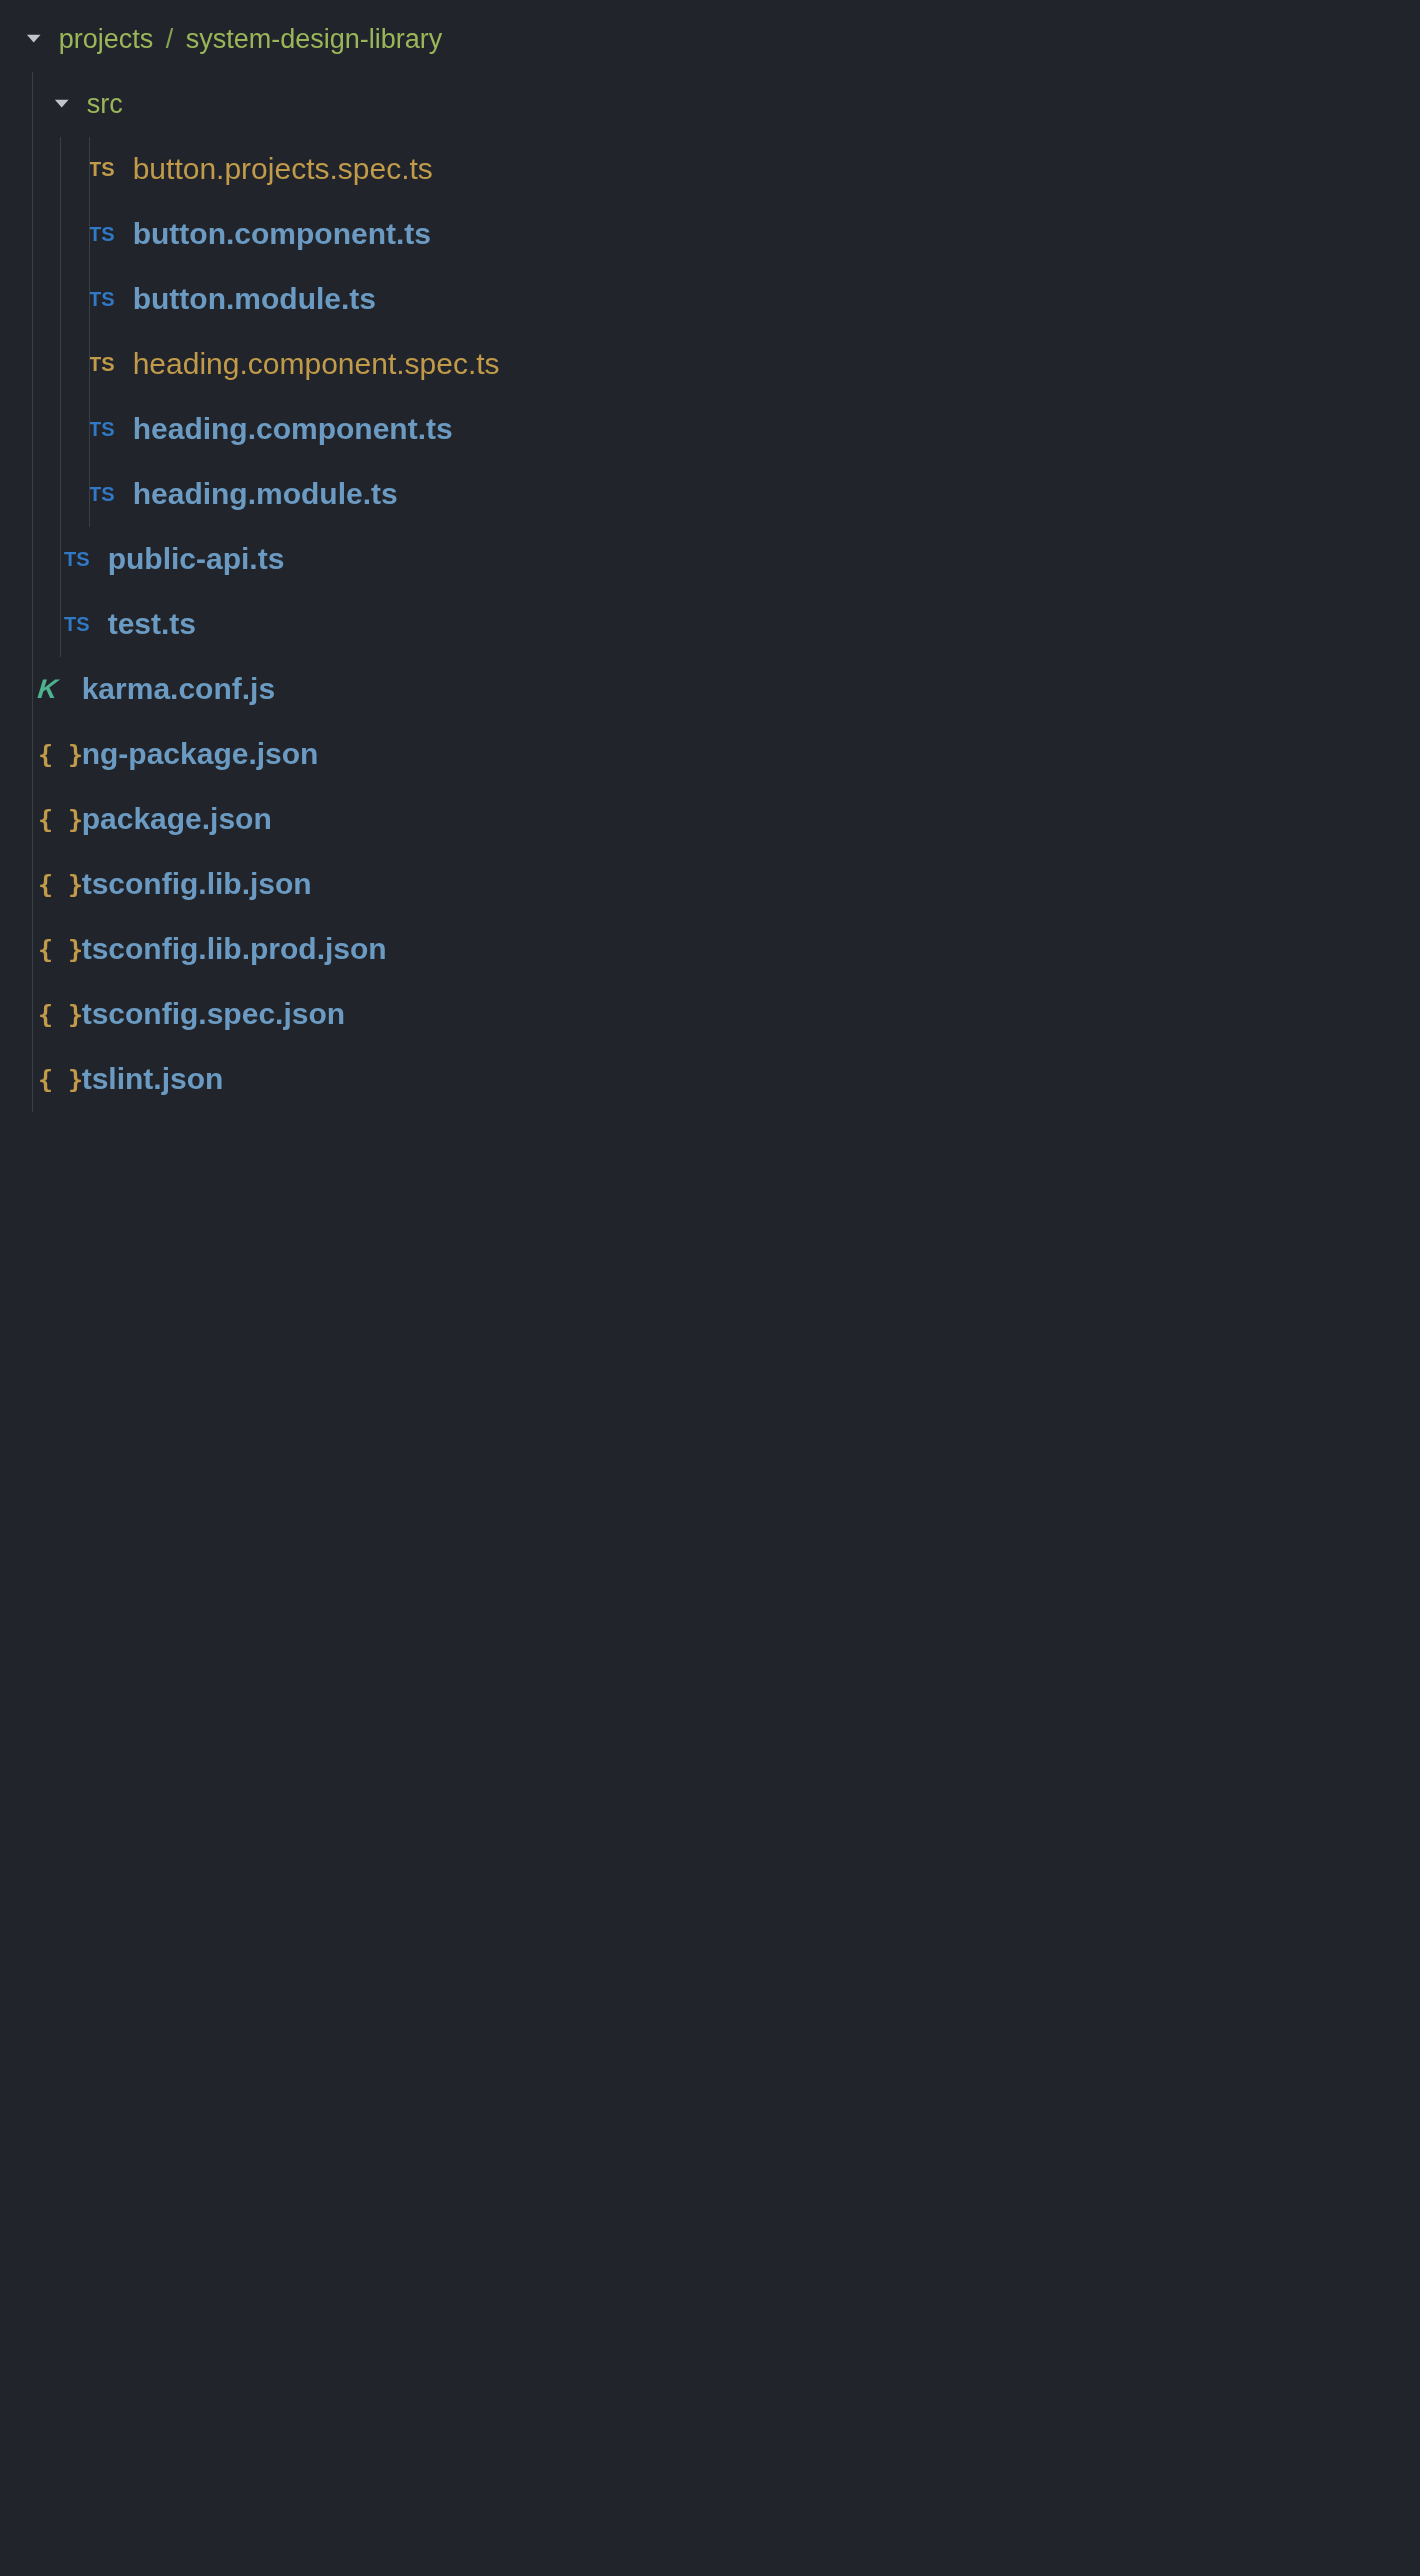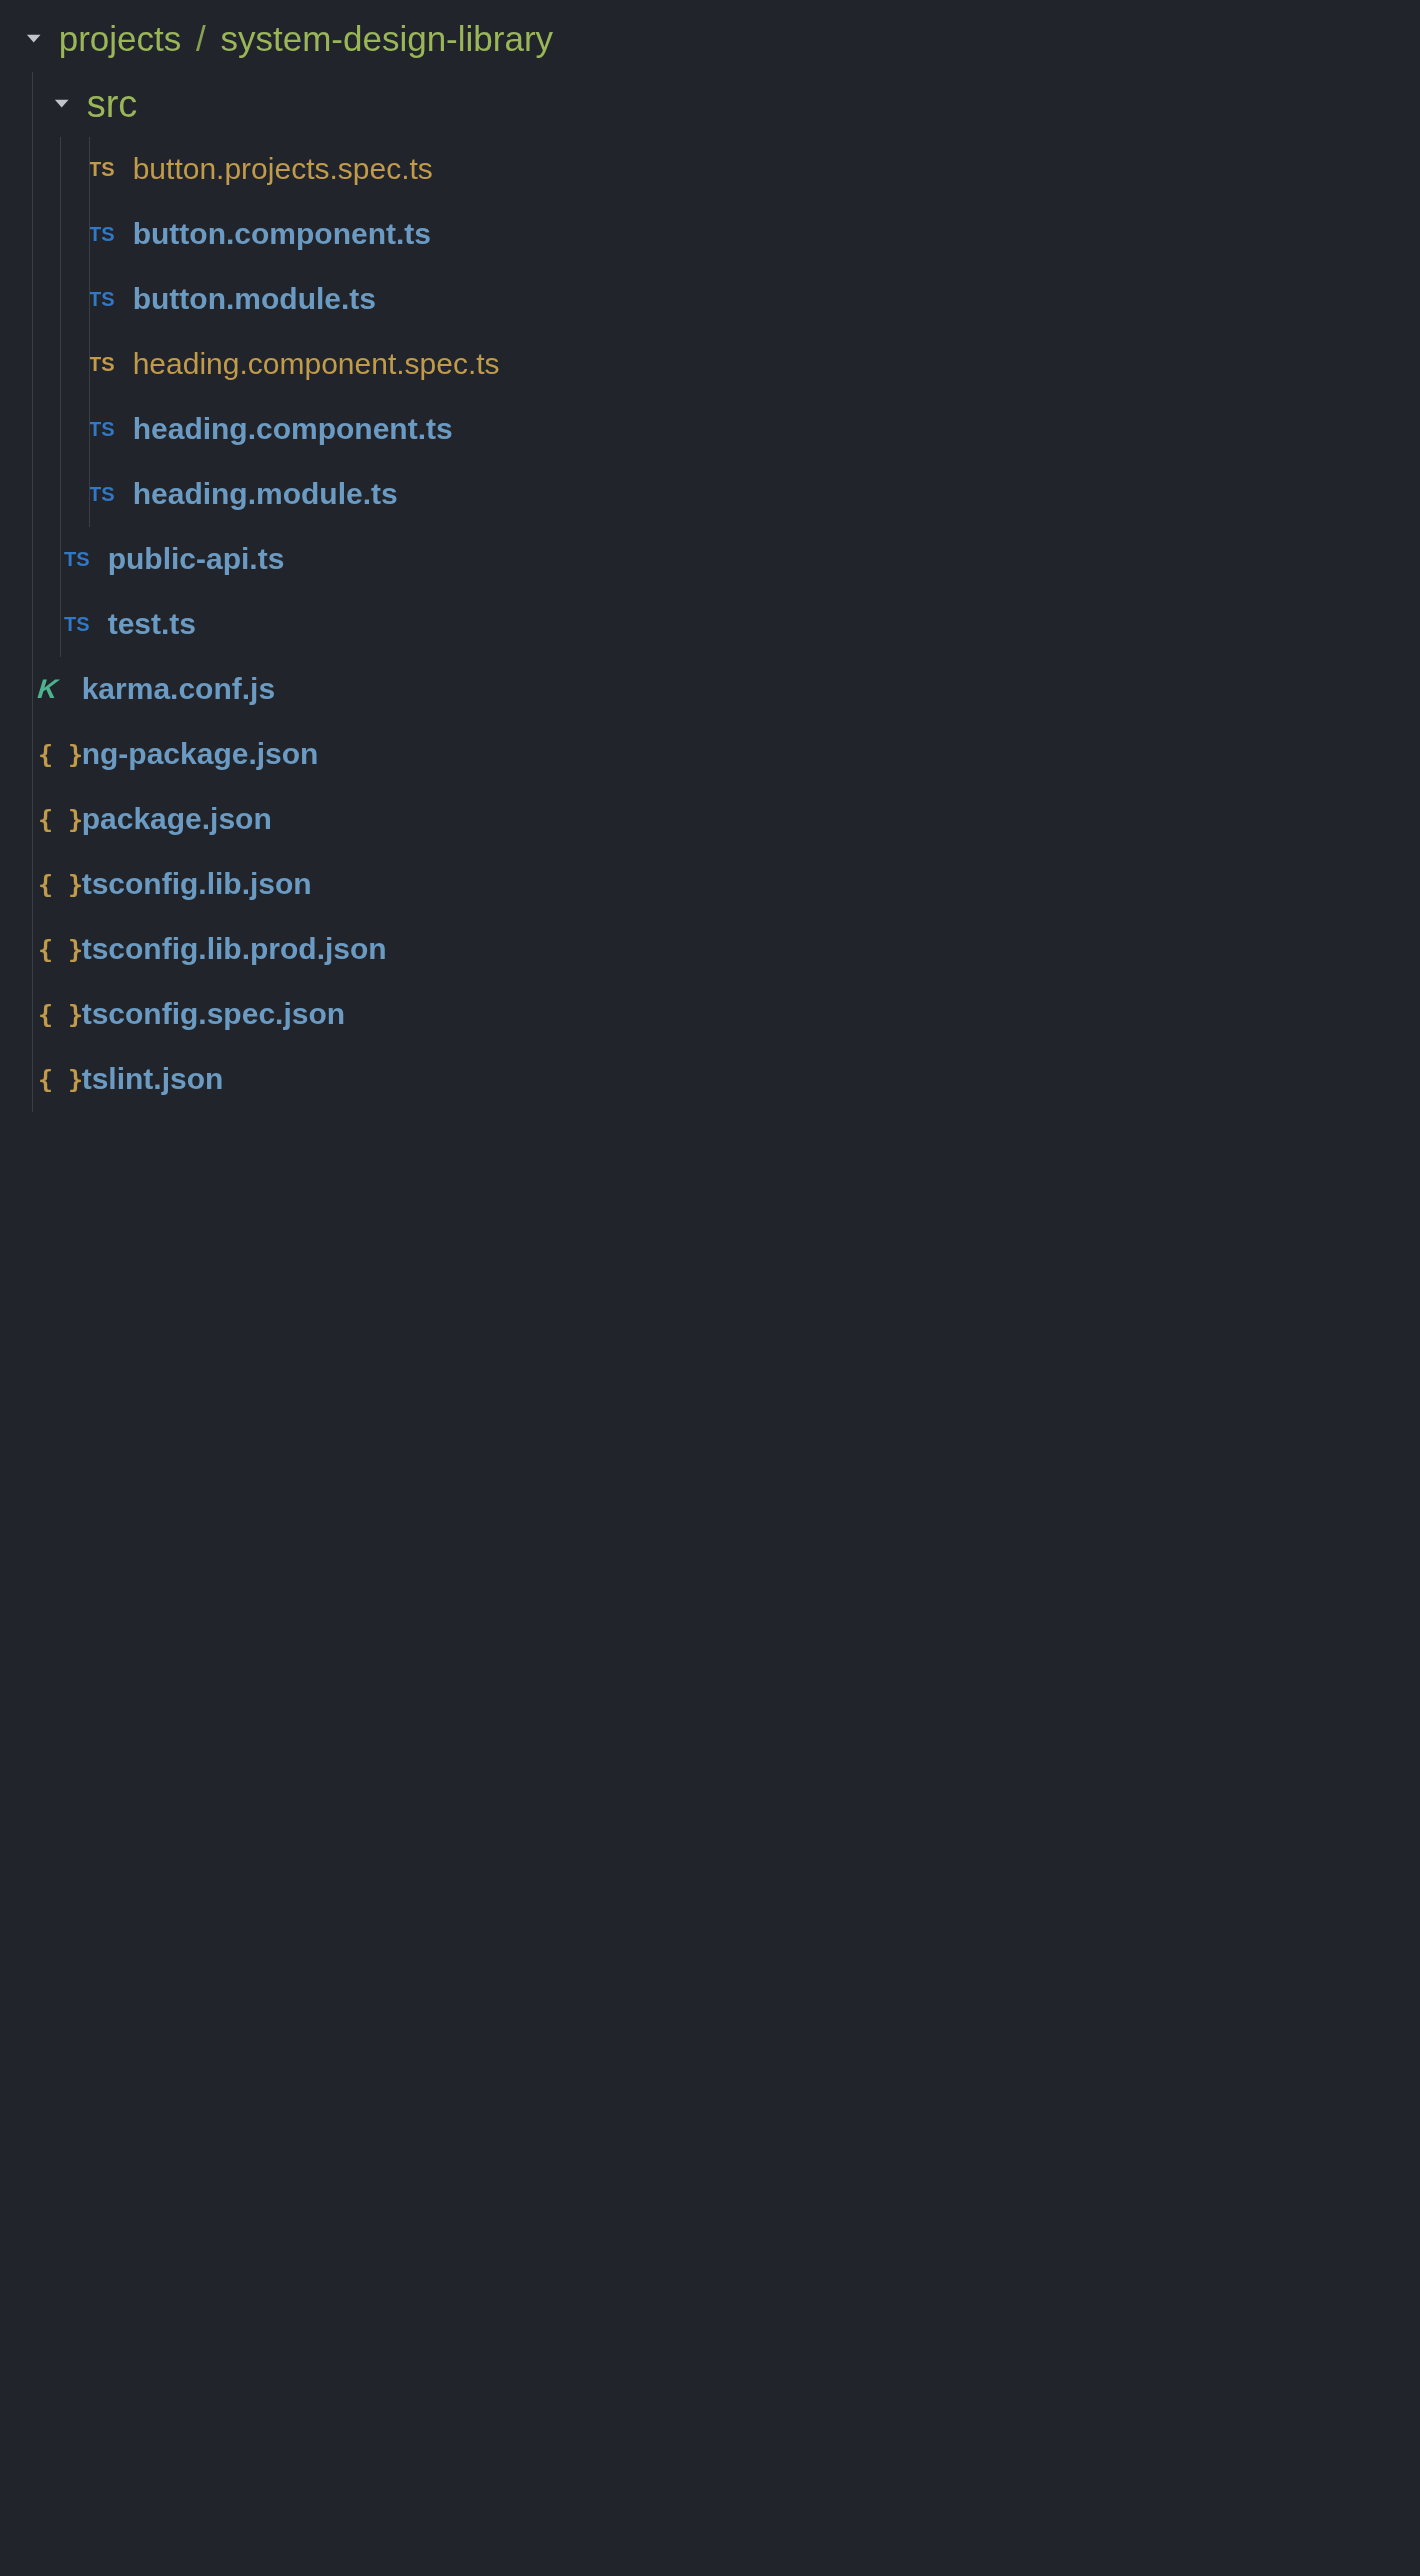--- a/index.html
+++ b/index.html
@@ -70,26 +70,26 @@
     justify-content: flex-start;
   }
 
   .label {
     font-size: var(--fs-file);
     padding-left: 6.7px;
   }
 
   
   .row.folder-root .label {
-    font-size: 35px;
+    font-size: 27px;
     color: var(--folder);
     font-weight: 500;
   }
   .row.folder .label {
-    font-size: 38px;
+    font-size: 27px;
     color: var(--folder);
     font-weight: 500;
   }
 
   .file-blue { color: var(--file); font-weight: bold; }
   .file-yellow { color: var(--file-mod); }
 
   
   .ts-badge {
     font-family: "Segoe UI", Arial, sans-serif;

